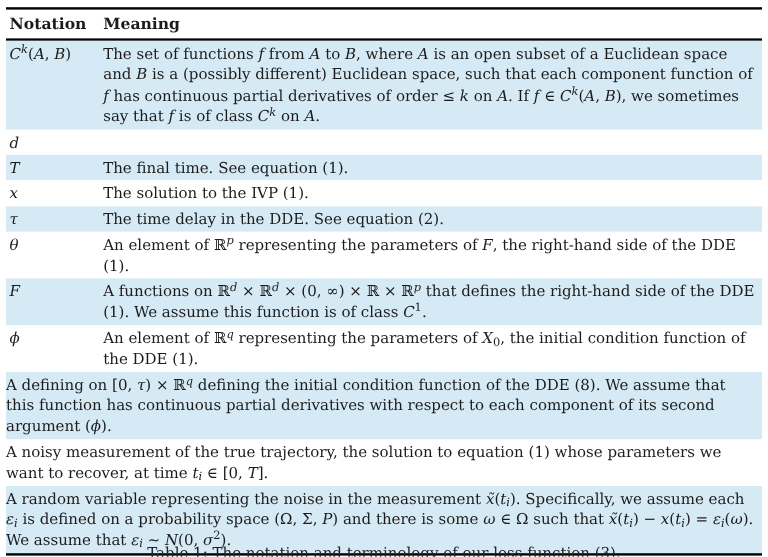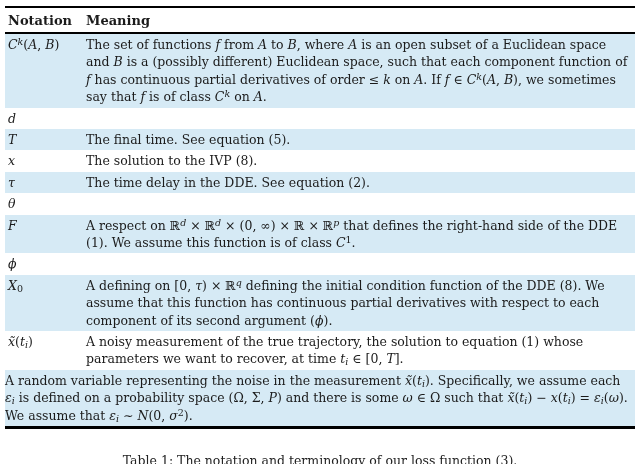--- a/index.html
+++ b/index.html
@@ -39,46 +39,46 @@
     <div>
         <div class="row shaded">
           <div class="cell notation"><span class="it">C</span><span class="it sp">k</span><span>(</span><span class="it">A</span><span>, </span><span class="it">B</span><span>)</span></div>
           <div class="cell meaning"><span>The set of functions </span><span class="it">f</span><span> from </span><span class="it">A</span><span> to </span><span class="it">B</span><span>, where </span><span class="it">A</span><span> is an open subset of a Euclidean space and </span><span class="it">B</span><span> is a (possibly different) Euclidean space, such that each component function of </span><span class="it">f</span><span> has continuous partial derivatives of order ≤ </span><span class="it">k</span><span> on </span><span class="it">A</span><span>. If </span><span class="it">f</span><span> ∈ </span><span class="it">C</span><span class="it sp">k</span><span>(</span><span class="it">A</span><span>, </span><span class="it">B</span><span>), we sometimes say that </span><span class="it">f</span><span> is of class </span><span class="it">C</span><span class="it sp">k</span><span> on </span><span class="it">A</span><span>.</span></div>
         </div>
         <div class="row">
           <div class="cell notation"><span class="it">d</span></div>
         </div>
         <div class="row shaded">
           <div class="cell notation"><span class="it">T</span></div>
-          <div class="cell meaning"><span>The final time. See equation (5).</span></div>
+          <div class="cell meaning"><span>The final time. See equation (1).</span></div>
         </div>
         <div class="row">
           <div class="cell notation"><span class="it">x</span></div>
-          <div class="cell meaning"><span>The solution to the IVP (8).</span></div>
+          <div class="cell meaning"><span>The solution to the IVP (1).</span></div>
         </div>
         <div class="row shaded">
           <div class="cell notation"><span class="it">τ</span></div>
           <div class="cell meaning"><span>The time delay in the DDE. See equation (2).</span></div>
         </div>
         <div class="row">
           <div class="cell notation"><span class="it">θ</span></div>
+          <div class="cell meaning"><span>An element of ℝ</span><span class="it sp">p</span><span> representing the parameters of </span><span class="it">F</span><span>, the right-hand side of the DDE (1).</span></div>
         </div>
         <div class="row shaded">
           <div class="cell notation"><span class="it">F</span></div>
-          <div class="cell meaning"><span>A respect on ℝ</span><span class="it sp">d</span><span> × ℝ</span><span class="it sp">d</span><span> × (0, ∞) × ℝ × ℝ</span><span class="it sp">p</span><span> that defines the right-hand side of the DDE (1). We assume this function is of class </span><span class="it">C</span><span class="sp">1</span><span>.</span></div>
+          <div class="cell meaning"><span>A functions on ℝ</span><span class="it sp">d</span><span> × ℝ</span><span class="it sp">d</span><span> × (0, ∞) × ℝ × ℝ</span><span class="it sp">p</span><span> that defines the right-hand side of the DDE (1). We assume this function is of class </span><span class="it">C</span><span class="sp">1</span><span>.</span></div>
         </div>
         <div class="row">
           <div class="cell notation"><span class="it">ϕ</span></div>
+          <div class="cell meaning"><span>An element of ℝ</span><span class="it sp">q</span><span> representing the parameters of </span><span class="it">X</span><span class="sb">0</span><span>, the initial condition function of the DDE (1).</span></div>
         </div>
         <div class="row shaded">
-          <div class="cell notation"><span class="it">X</span><span class="sb">0</span></div>
           <div class="cell meaning"><span>A defining on [0, </span><span class="it">τ</span><span>) × ℝ</span><span class="it sp">q</span><span> defining the initial condition function of the DDE (8). We assume that this function has continuous partial derivatives with respect to each component of its second argument (</span><span class="it">ϕ</span><span>).</span></div>
         </div>
         <div class="row">
-          <div class="cell notation"><span class="it">x̃</span><span>(</span><span class="it">t</span><span class="it sb">i</span><span>)</span></div>
           <div class="cell meaning"><span>A noisy measurement of the true trajectory, the solution to equation (1) whose parameters we want to recover, at time </span><span class="it">t</span><span class="it sb">i</span><span> ∈ [0, </span><span class="it">T</span><span>].</span></div>
         </div>
         <div class="row shaded">
           <div class="cell meaning"><span>A random variable representing the noise in the measurement </span><span class="it">x̃</span><span>(</span><span class="it">t</span><span class="it sb">i</span><span>). Specifically, we assume each </span><span class="it">ε</span><span class="it sb">i</span><span> is defined on a probability space (Ω, Σ, </span><span class="it">P</span><span>) and there is some </span><span class="it">ω</span><span> ∈ Ω such that </span><span class="it">x̃</span><span>(</span><span class="it">t</span><span class="it sb">i</span><span>) − </span><span class="it">x</span><span>(</span><span class="it">t</span><span class="it sb">i</span><span>) = </span><span class="it">ε</span><span class="it sb">i</span><span>(</span><span class="it">ω</span><span>). We assume that </span><span class="it">ε</span><span class="it sb">i</span><span> ∼ </span><span class="it">N</span><span>(0, </span><span class="it">σ</span><span class="sp">2</span><span>).</span></div>
         </div>
       </div>
     <div class="rule bottom"></div>
   </div>
   <div class="caption">Table 1: The notation and terminology of our loss function (3).</div>
 </div>

